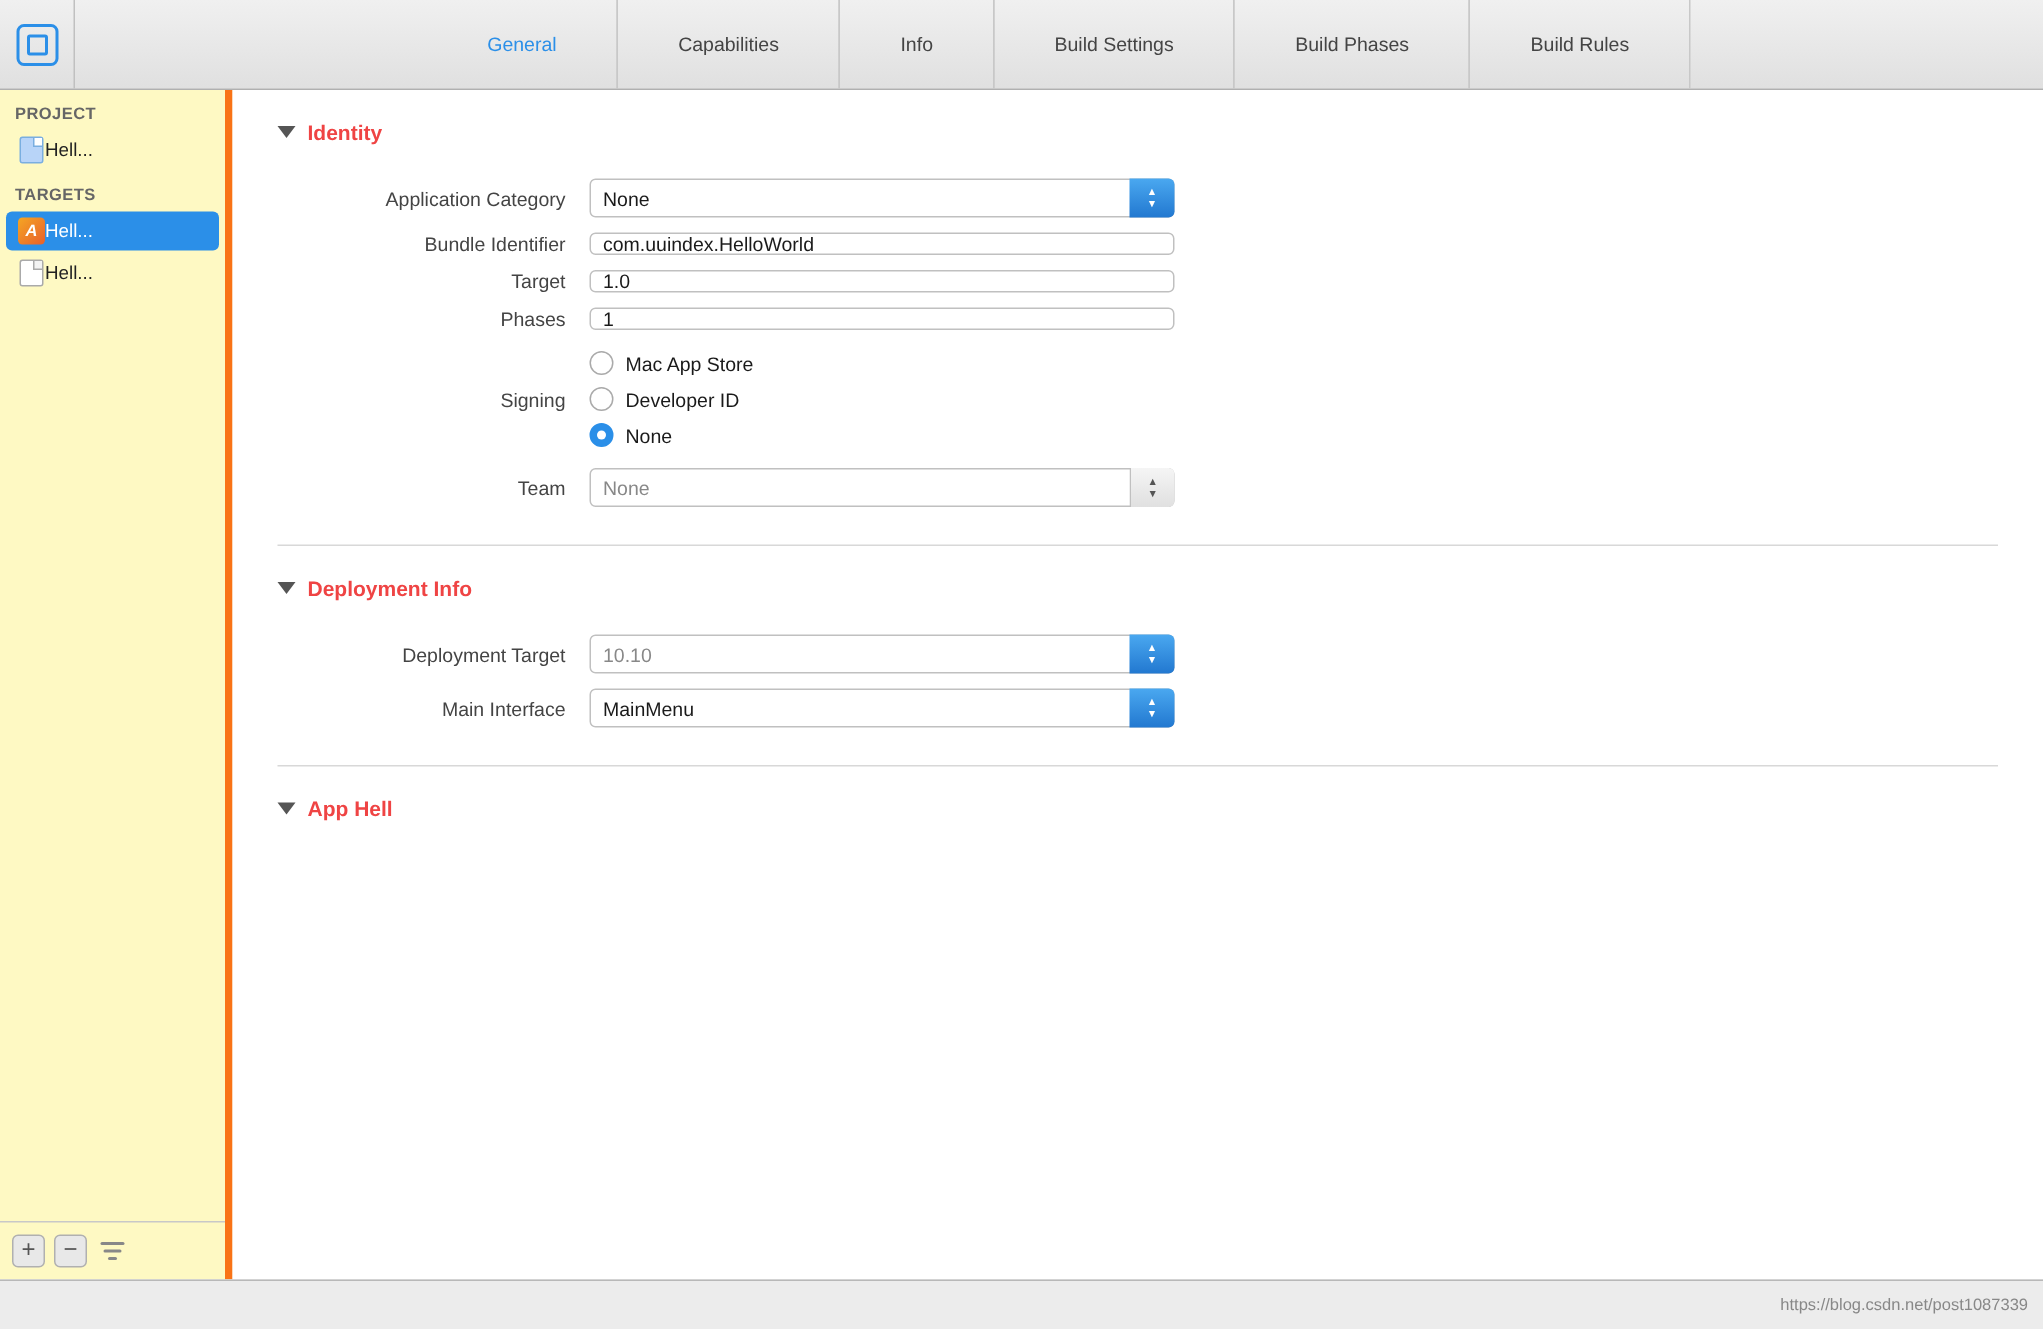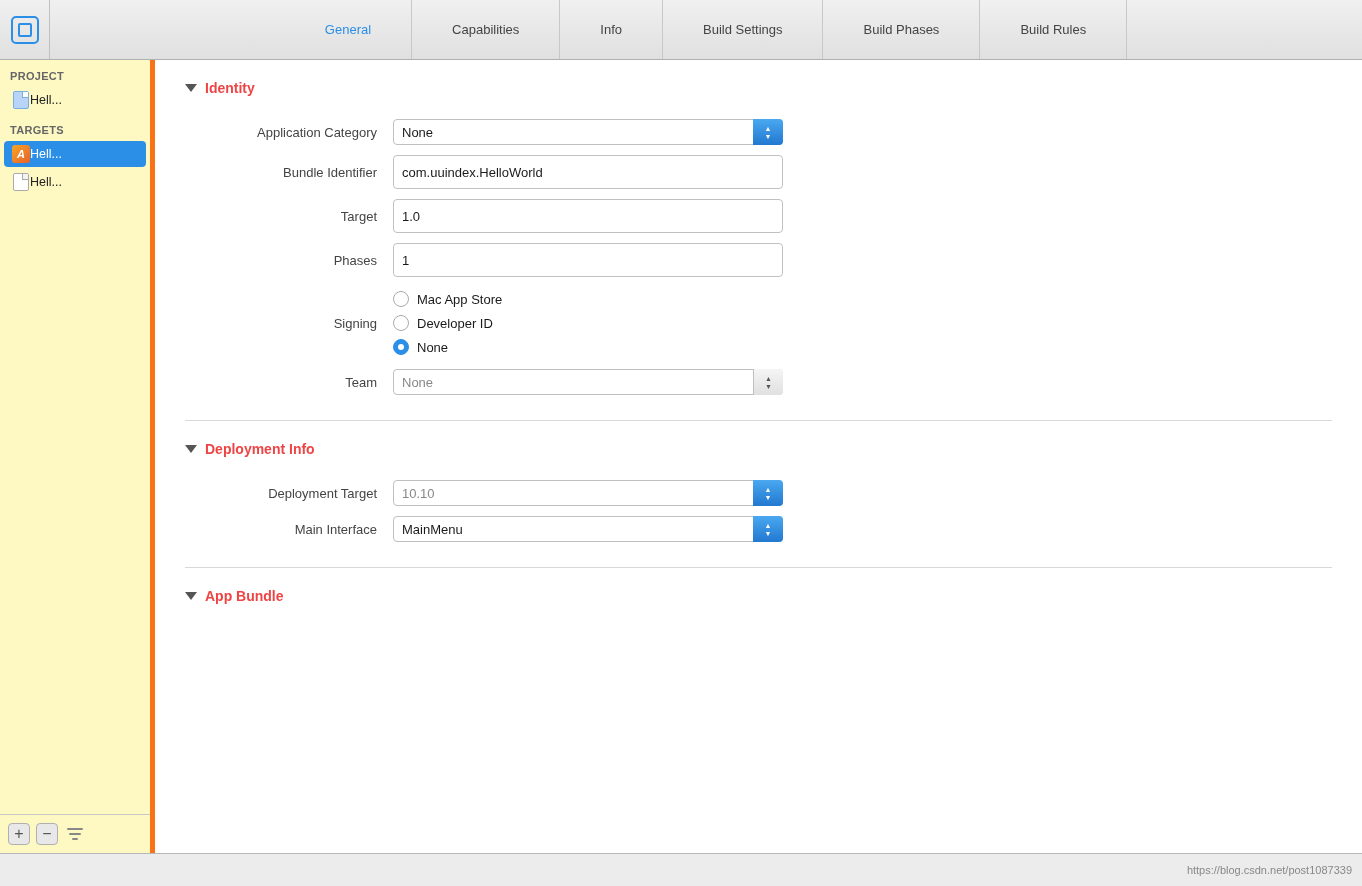--- a/index.html
+++ b/index.html
@@ -248,21 +248,21 @@
       padding-right: 16px;
       white-space: nowrap;
     }
     .form-control {
       min-width: 380px;
     }
 
     
     .text-input {
       width: 390px;
-      height: 34px;
+      height: 15px;
       border: 1px solid #c0c0c0;
       border-radius: 4px;
       padding: 0 8px;
       font-size: 13px;
       color: #1a1a1a;
       background: white;
       outline: none;
     }
 
     
@@ -576,21 +576,21 @@
           </div>
         </td>
       </tr>
     </tbody>
       </table>
 
     <div class="section-divider"></div>
 
     <div class="section-header">
       <div class="triangle-down"></div>
-      <span class="section-title">App Bundle</span>
+      <span class="section-title">App Hell</span>
     </div>
 
   </div>
 </div>
 
 <div class="status-bar">
   <span>https://blog.csdn.net/post1087339</span>
 </div>
 
 </body></html>

